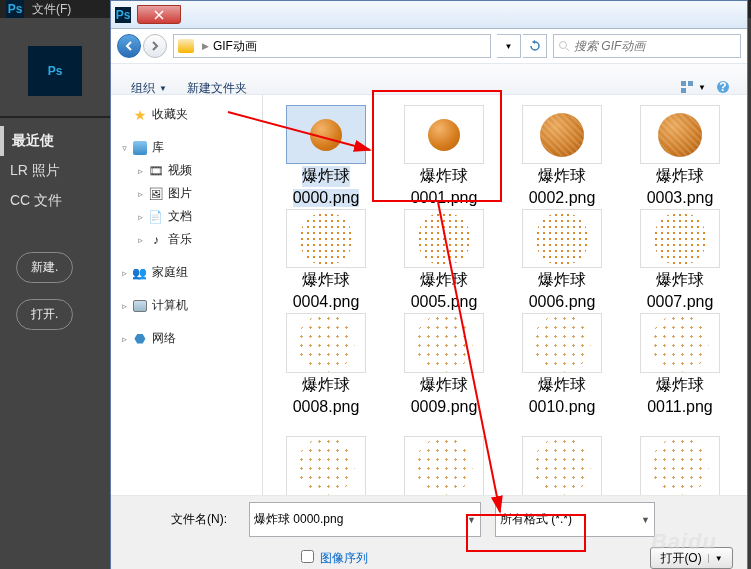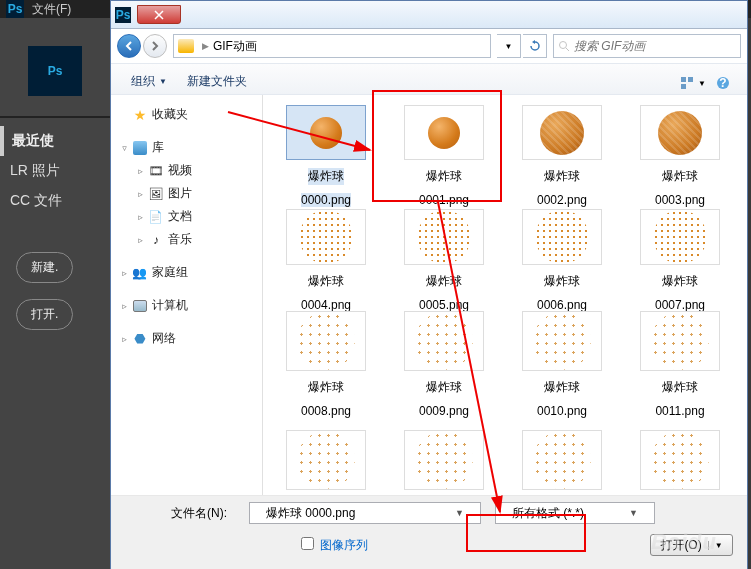--- a/index.html
+++ b/index.html
@@ -24,53 +24,53 @@
 .nav-btn{width:24px;height:24px;border:1px solid #c0c0c0;border-radius:50%;background:linear-gradient(#fdfdfd,#e4e9f0);display:flex;align-items:center;justify-content:center}
 .nav-btn.primary{background:linear-gradient(#5aa6e0,#2a6db8);border-color:#2a6db8}
 .nav-btn.primary svg{filter:brightness(3)}
 .addr{flex:1;height:24px;border:1px solid #b5c0ce;background:#fff;display:flex;align-items:center;padding:0 4px;margin:0 4px}
 .folder-icon{width:16px;height:14px;background:linear-gradient(#fceabb,#f8b500);border-radius:2px;margin-right:4px}
 .addr-sep{color:#888;margin:0 4px;font-size:9px}
 .refresh-box{width:24px;height:24px;border:1px solid #b5c0ce;border-left:none;display:flex;align-items:center;justify-content:center;background:#fff}
 .search{width:188px;height:24px;border:1px solid #b5c0ce;background:#fff;display:flex;align-items:center;padding:0 4px;margin-left:4px}
 .search svg{margin-right:4px;opacity:.5}
 .search input{border:none;outline:none;flex:1;color:#888;font-style:italic}
-.tool-row{height:32px;border-top:1px solid #e4e9f0;border-bottom:1px solid #e4e9f0;background:linear-gradient(#fcfcfd,#f0f3f7);display:flex;align-items:flex-end;padding:0 10px}
+.tool-row{height:32px;border-top:1px solid #e4e9f0;border-bottom:1px solid #e4e9f0;background:linear-gradient(#fcfcfd,#f0f3f7);display:flex;align-items:flex-start;padding:12px 10px}
 .tool-btn{color:#1c3b66;padding:4px 10px;display:flex;align-items:center}
 .tool-btn .chev{margin-left:4px;font-size:8px}
 .tool-spacer{flex:1}
 .tool-icon-btn{width:28px;height:22px;border:1px solid transparent;display:flex;align-items:center;justify-content:center;margin-left:2px}
 .content{display:flex;height:400px}
 .tree{width:152px;border-right:1px solid #e0e0e0;padding:8px 6px;overflow:hidden}
 .tree-group{margin-bottom:10px}
 .tree-node{display:flex;align-items:center;padding:3px 2px;color:#222}
 .tree-node .tgl{width:11px;height:11px;display:flex;align-items:center;justify-content:center;font-size:9px;color:#777;margin-right:2px}
 .tree-node .ico{width:16px;height:16px;margin-right:4px;display:flex;align-items:center;justify-content:center}
 .tree-node.sub{padding-left:18px}
 .star{color:#fdbb2d;font-size:14px}
 .libbox{width:14px;height:14px;background:linear-gradient(#87c6f0,#3a8cc8);border-radius:2px}
 .monitor{width:14px;height:12px;border:1px solid #777;background:linear-gradient(#cde,#9bc);border-radius:2px}
 .netico{color:#3a8cc8;font-size:13px}
 .files{flex:1;padding:8px 4px;overflow-y:auto;display:flex;flex-wrap:wrap;align-content:flex-start}
 .file{width:118px;height:104px;display:flex;flex-direction:column;align-items:center;justify-content:center;margin:0;padding-top:2px}
 .file.selected .thumb{background:#d6e5f5;border:1px solid #7da2ce}
 .file.selected .fname,.file.selected .fext{background:#d6e5f5}
 .thumb{width:80px;height:60px;border:1px solid #ddd;display:flex;align-items:center;justify-content:center;background:#fff}
-.fname,.fext{font-size:12px;color:#000;text-align:center;margin-top:8px}
+.fname,.fext{font-size:16px;color:#000;text-align:center;margin-top:2px}
 .ball{border-radius:50%}
 .b-solid{background:radial-gradient(circle at 35% 30%,#f4b46a,#d47a1a 60%,#b56010)}
 .b-tex{background:radial-gradient(circle at 35% 30%,#e9a85a,#cc7a24 60%,#a5550d);background-image:radial-gradient(circle at 35% 30%,#e9a85a,#cc7a24 60%,#a5550d),repeating-linear-gradient(45deg,rgba(255,255,255,.15) 0 2px,transparent 2px 5px);background-blend-mode:overlay}
 .b-dots{background:#fff;position:relative;overflow:hidden}
 .b-dots::after{content:"";position:absolute;inset:0;background:radial-gradient(circle,#d98a2a 1px,transparent 1.3px);background-size:6px 6px;border-radius:50%}
 .b-sparse{background:#fff;position:relative;overflow:hidden}
 .b-sparse::after{content:"";position:absolute;inset:0;background:radial-gradient(circle,#dba35a 1px,transparent 1.3px);background-size:9px 9px;border-radius:50%}
 .bottom{padding:6px 14px 6px 60px;border-top:1px solid #e8e8e8;background:#f0f0f0}
 .brow{display:flex;align-items:center;margin-bottom:10px}
 .blabel{width:70px;text-align:left;margin-right:8px}
-.bcombo{height:22px;border:1px solid #abadb3;background:#fff;display:flex;align-items:center;padding:0 16px}
+.bcombo{height:35px;border:1px solid #abadb3;background:#fff;display:flex;align-items:center;padding:0 4px}
 .bcombo .chev{margin-left:auto;font-size:9px;color:#555}
 .fn-combo{width:232px;margin-right:14px}
 .ft-combo{width:160px}
 .seq-box{display:flex;align-items:flex-start;margin-left:130px}
 .seq-box input[type=checkbox]{margin-right:6px}
 .seq-label{color:#0066cc}
 .open-btn{width:83px;height:22px;border:1px solid #888;background:linear-gradient(#fdfdfd,#e4e4e4);border-radius:3px;display:flex;align-items:center;justify-content:center;margin-left:auto}
 .open-btn .chev{margin-left:6px;font-size:8px;border-left:1px solid #aaa;padding-left:6px}
 .redbox{position:absolute;border:2px solid #e00;pointer-events:none}
 .arrow-line{position:absolute;pointer-events:none}

